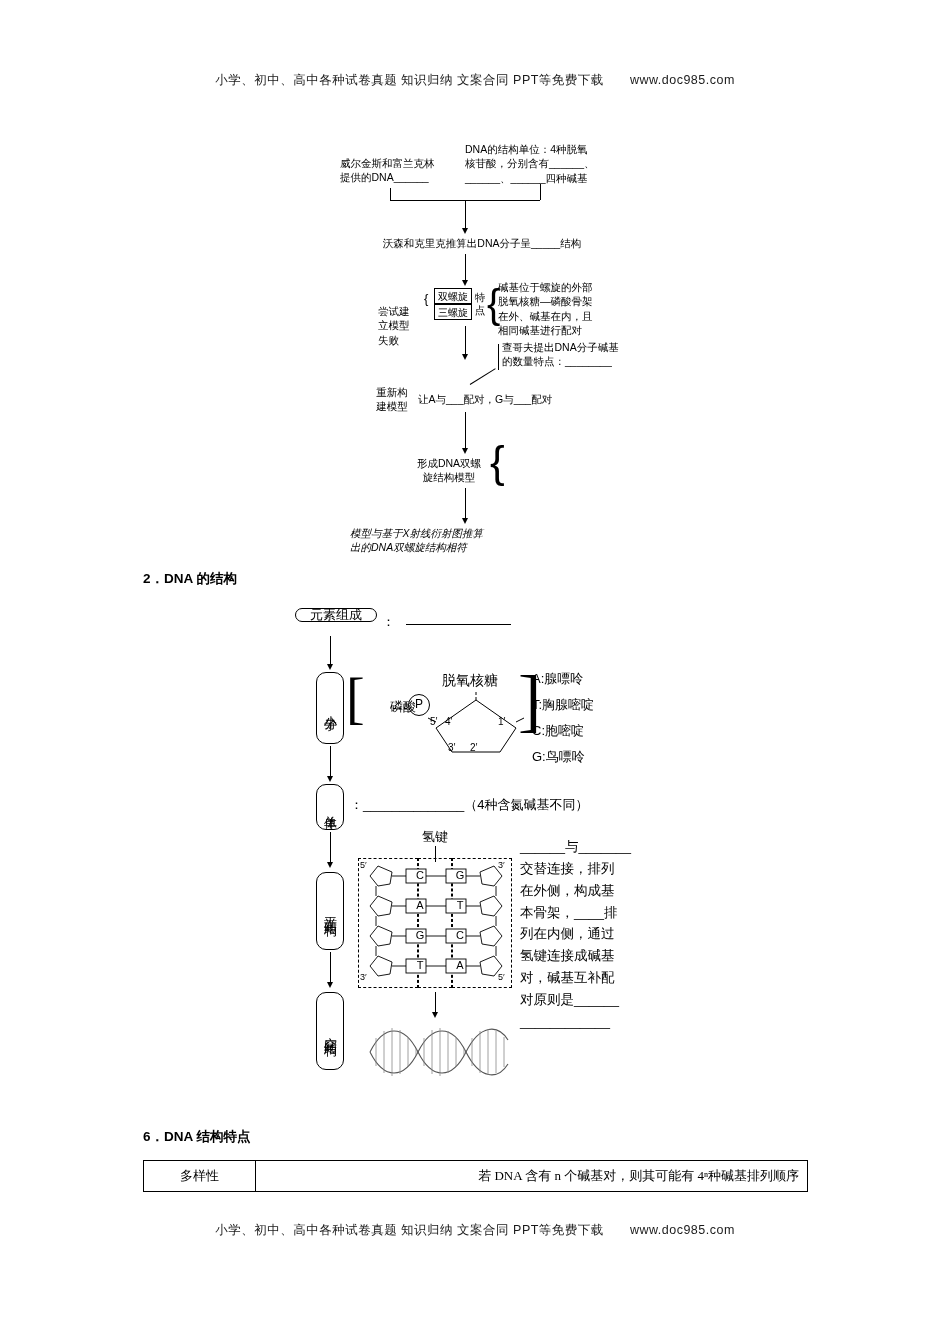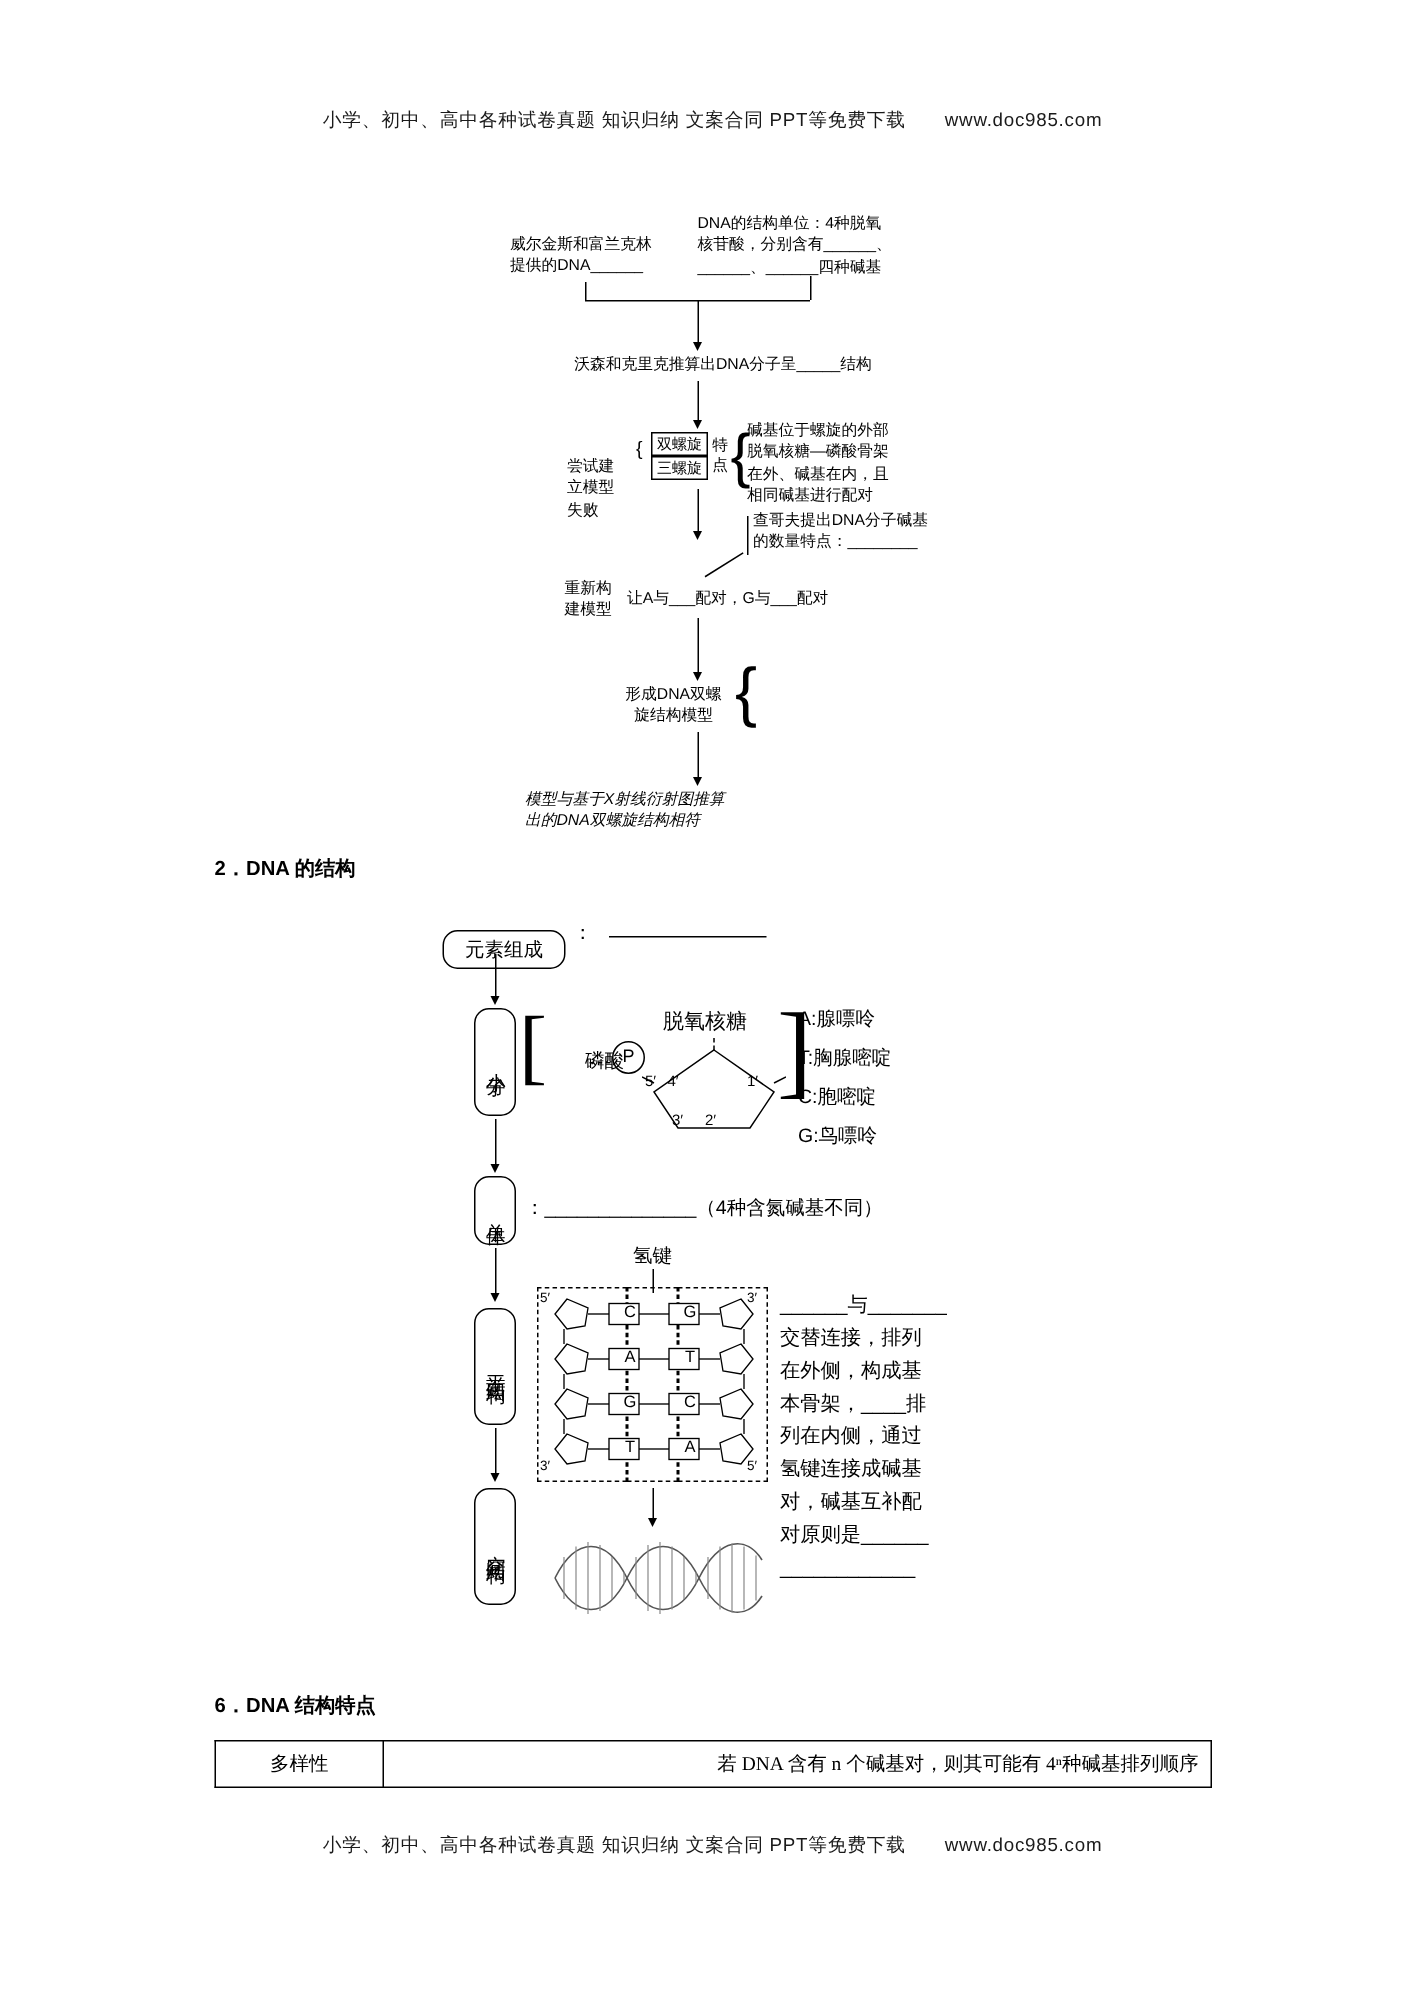--- a/index.html
+++ b/index.html
@@ -114,21 +114,21 @@
     <div class="arrow-d" style="left:131.5px;top:378px;"></div>
 
     <div class="txt" style="left:20px;top:386px;width:260px;text-align:left;font-style:italic;">模型与基于X射线衍射图推算
 出的DNA双螺旋结构相符</div>
   </div>
 
   <div class="sec" style="left:143px;top:570px;">2．DNA 的结构</div>
 
   <div class="struct">
 
-    <div class="rbox" style="left:25px;top:8px;width:82px;height:26px;font-size:13px;margin-top:12px;">元素组成</div>
+    <div class="rbox" style="left:25px;top:8px;width:82px;height:14px;font-size:13px;">元素组成</div>
     <div class="plain" style="left:112px;top:13px;font-size:13px;">：</div>
     <div class="plain" style="left:136px;top:24px;width:105px;border-bottom:1px solid #000;"></div>
 
     <div class="vline" style="left:60px;top:36px;height:30px;"></div>
     <div class="arrow-d" style="left:56.5px;top:64px;"></div>
 
     <div class="rbox vbox" style="left:46px;top:72px;width:28px;height:72px;font-size:13px;">小分子</div>
 
     <div class="plain" style="left:76px;top:70px;font-size:56px;line-height:56px;font-family:'Liberation Serif',serif;">[</div>
 
@@ -222,21 +222,21 @@
 
     <div class="plain" style="left:140px;top:269px;width:20px;text-align:center;font-size:11px;">C</div>
     <div class="plain" style="left:180px;top:269px;width:20px;text-align:center;font-size:11px;">G</div>
     <div class="plain" style="left:140px;top:299px;width:20px;text-align:center;font-size:11px;">A</div>
     <div class="plain" style="left:180px;top:299px;width:20px;text-align:center;font-size:11px;">T</div>
     <div class="plain" style="left:140px;top:329px;width:20px;text-align:center;font-size:11px;">G</div>
     <div class="plain" style="left:180px;top:329px;width:20px;text-align:center;font-size:11px;">C</div>
     <div class="plain" style="left:140px;top:359px;width:20px;text-align:center;font-size:11px;">T</div>
     <div class="plain" style="left:180px;top:359px;width:20px;text-align:center;font-size:11px;">A</div>
 
-    <div class="plain" style="left:250px;top:236px;width:180px;font-size:13.5px;line-height:1.62;margin-top:23px;">______与_______
+    <div class="plain" style="left:250px;top:236px;width:180px;font-size:13.5px;line-height:1.62;">______与_______
 交替连接，排列
 在外侧，构成基
 本骨架，____排
 列在内侧，通过
 氢键连接成碱基
 对，碱基互补配
 对原则是______
 ____________</div>
 
     <div class="vline" style="left:60px;top:352px;height:32px;"></div>

